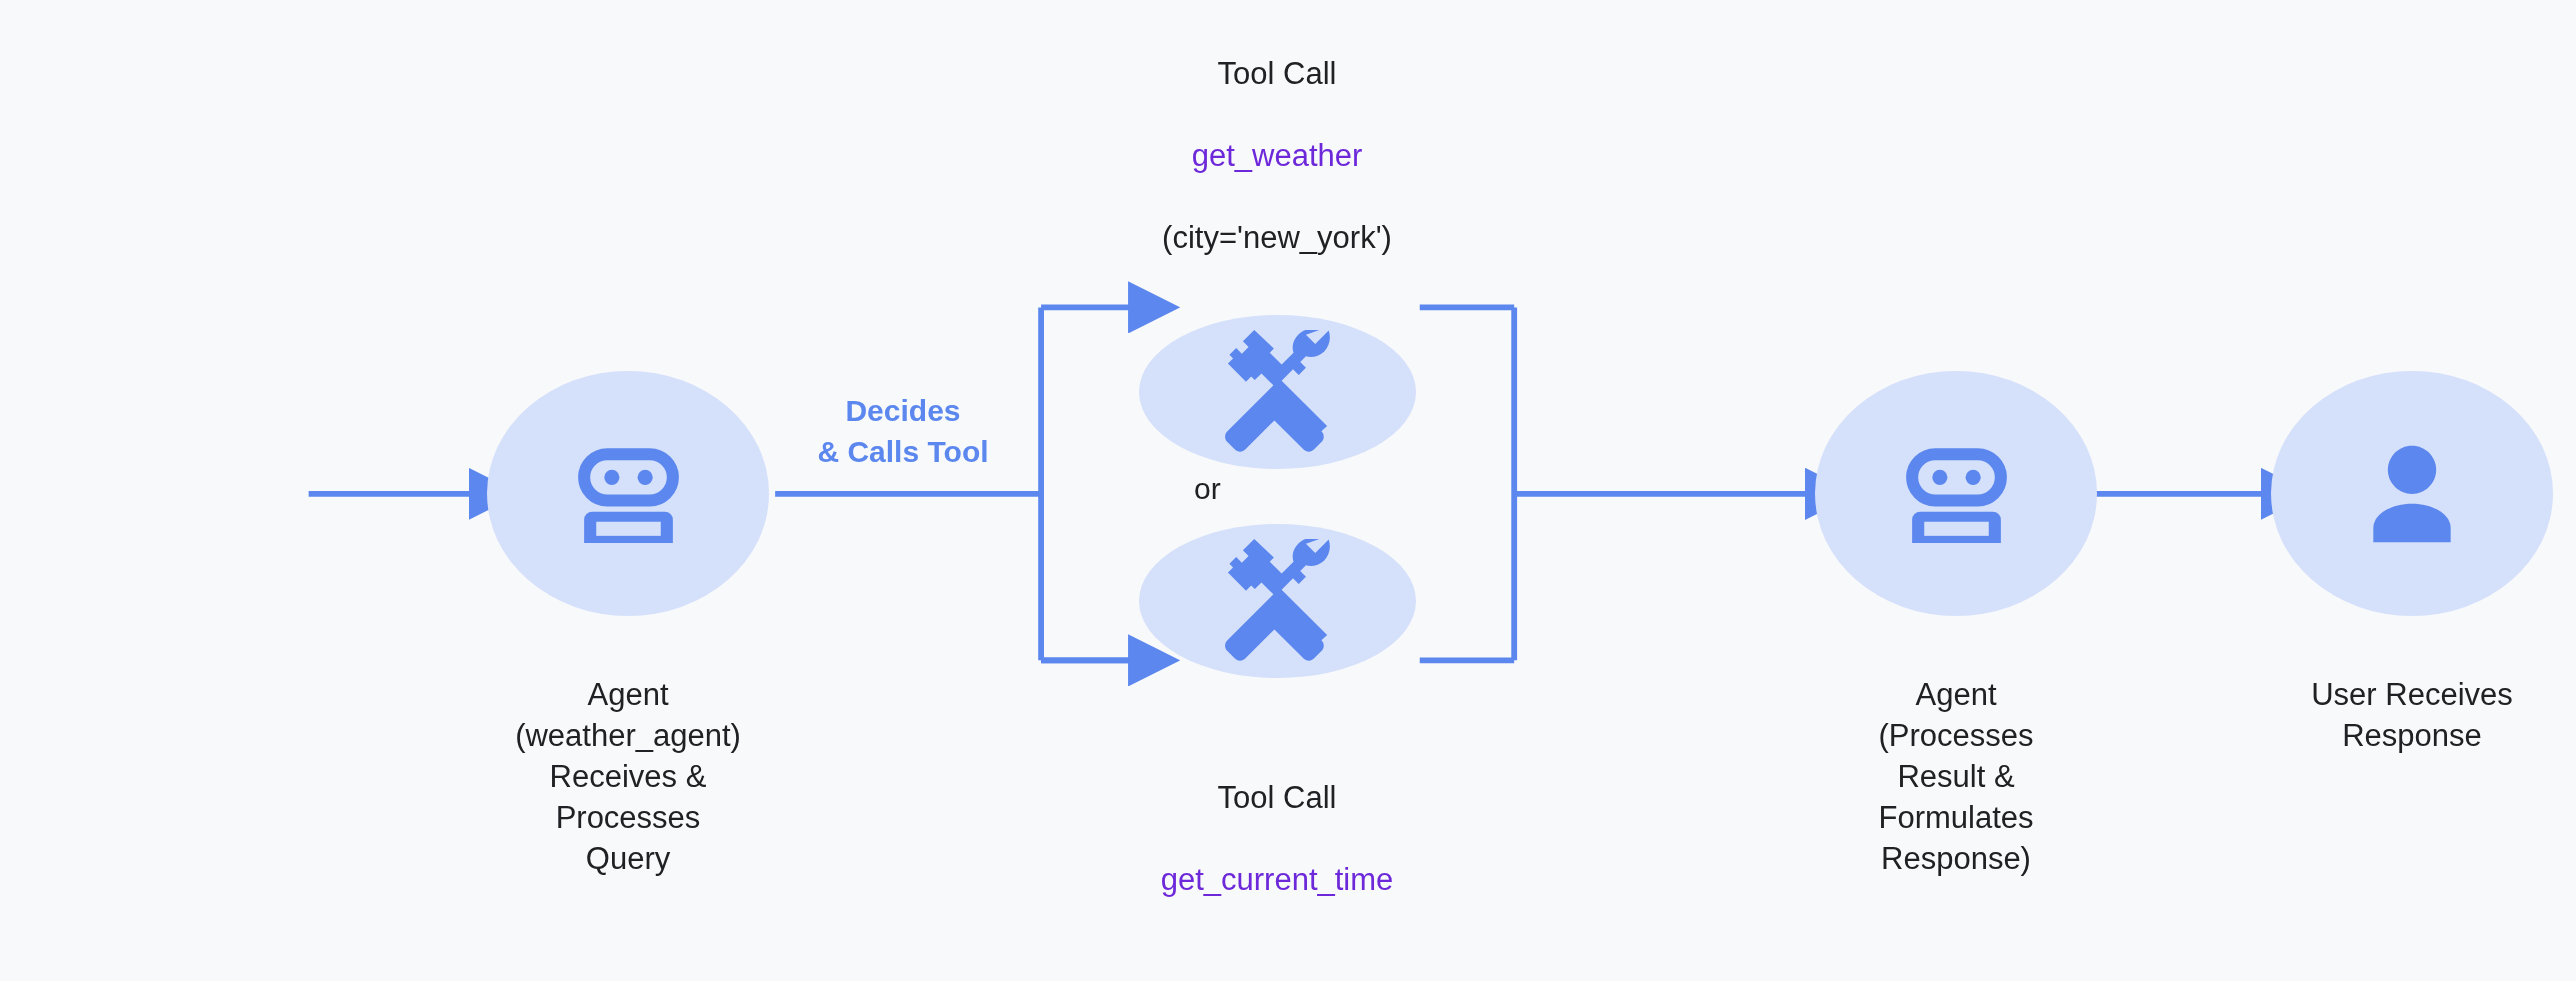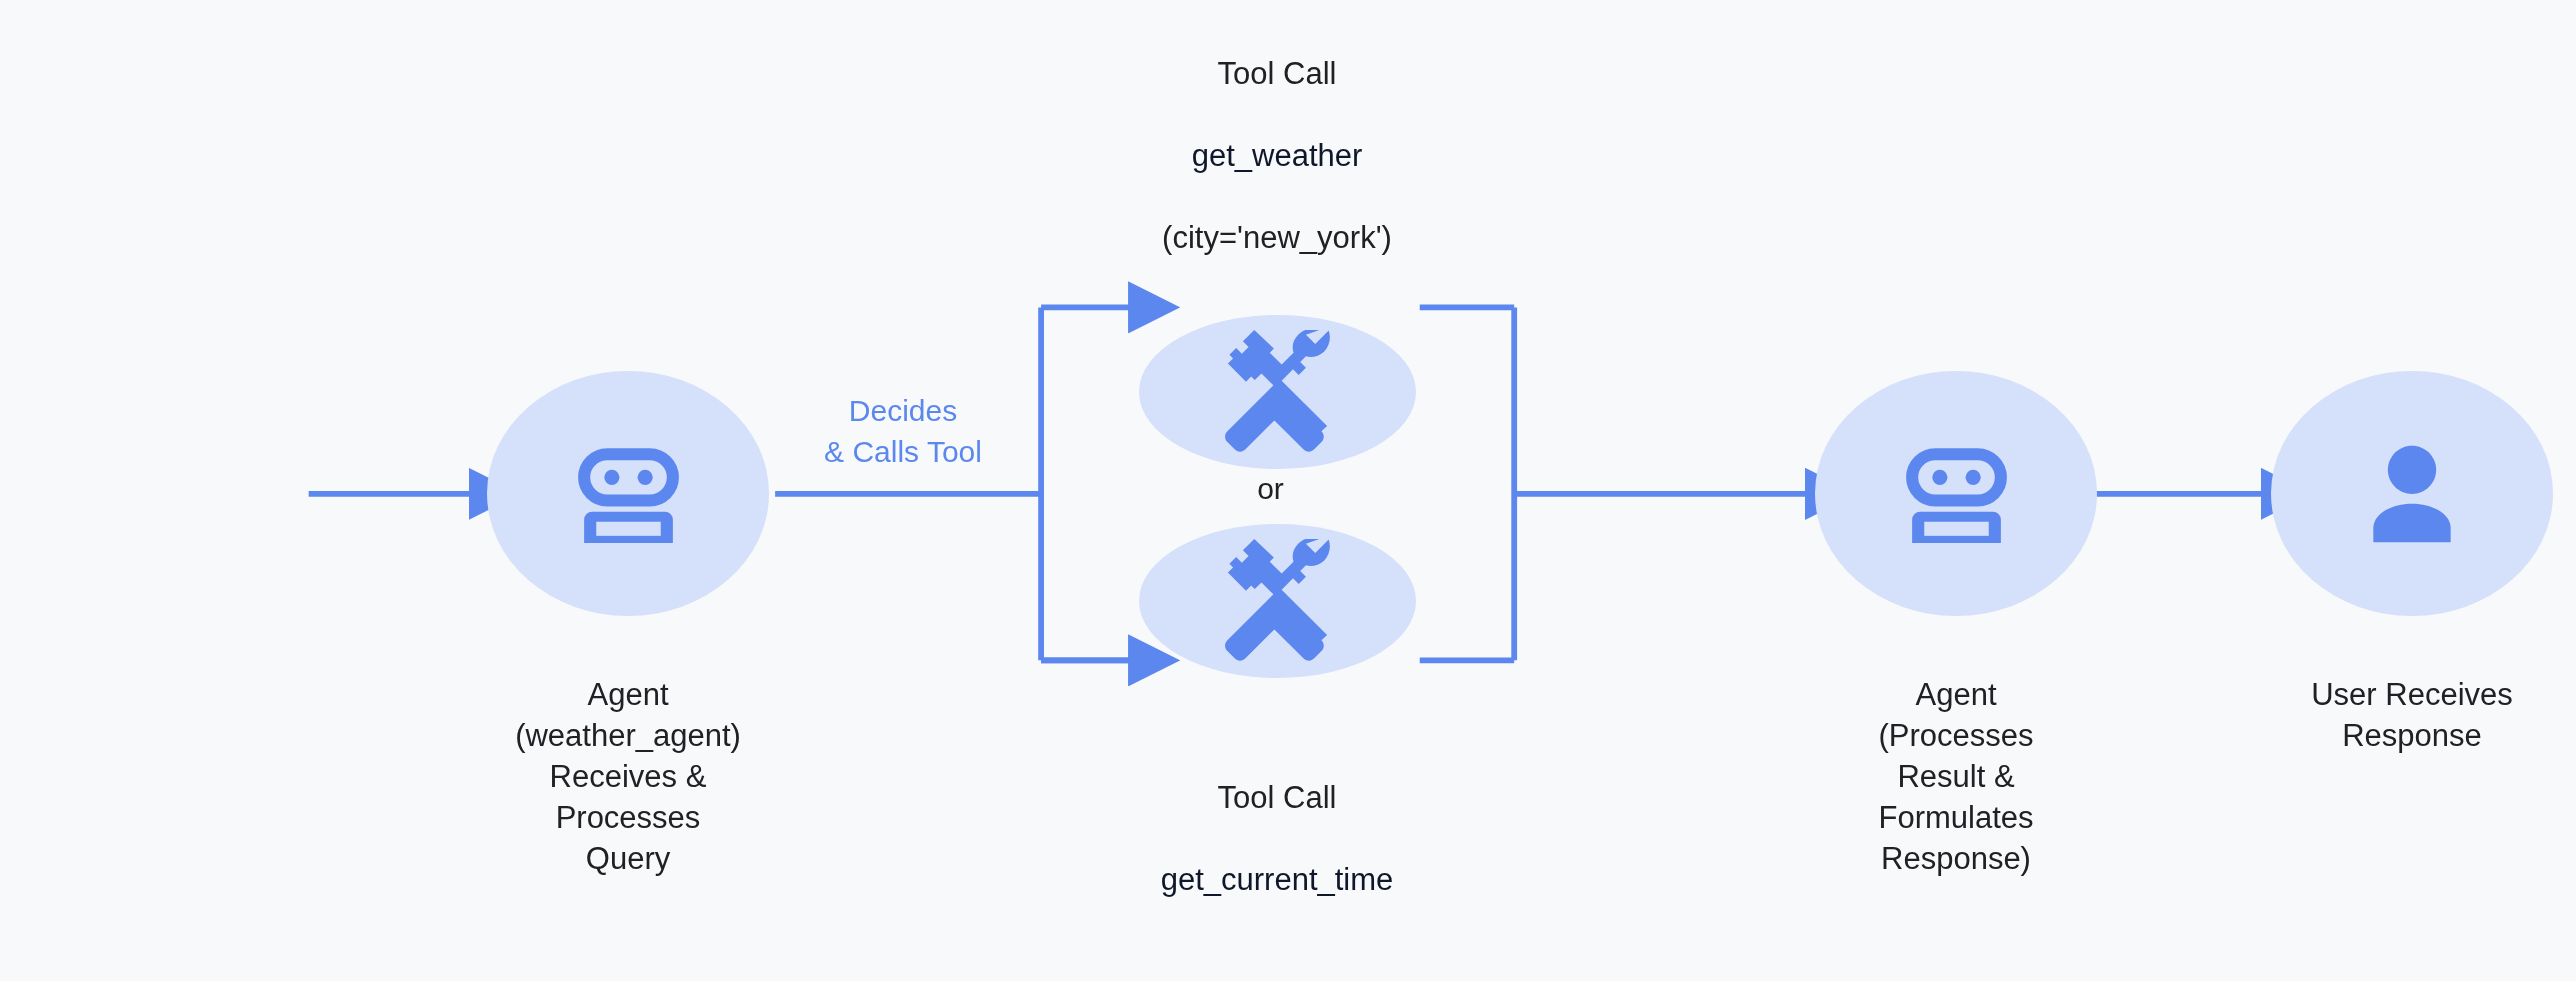--- a/index.html
+++ b/index.html
@@ -40,34 +40,34 @@
     font-size: 31px;
     line-height: 41px;
     white-space: pre-line;
     font-family: "Liberation Sans", sans-serif;
   }
   .caption-above {
     margin-top: 0;
     margin-bottom: 21.5px;
   }
   .caption-accent {
-    color: #0f172a;
+    color: #6d28d9;
   }
   .edge-label {
     position: absolute;
     text-align: center;
     color: #5B87EE;
-    font-weight: normal;
+    font-weight: bold;
     font-size: 30px;
     line-height: 41px;
     white-space: pre-line;
   }
   .or-label {
     position: absolute;
-    text-align: center;
+    text-align: left;
     color: #202124;
     font-size: 30px;
     line-height: 35px;
   }
   svg.connectors {
     position: absolute;
     left: 0;
     top: 0;
     width: 2576px;
     height: 981px;

